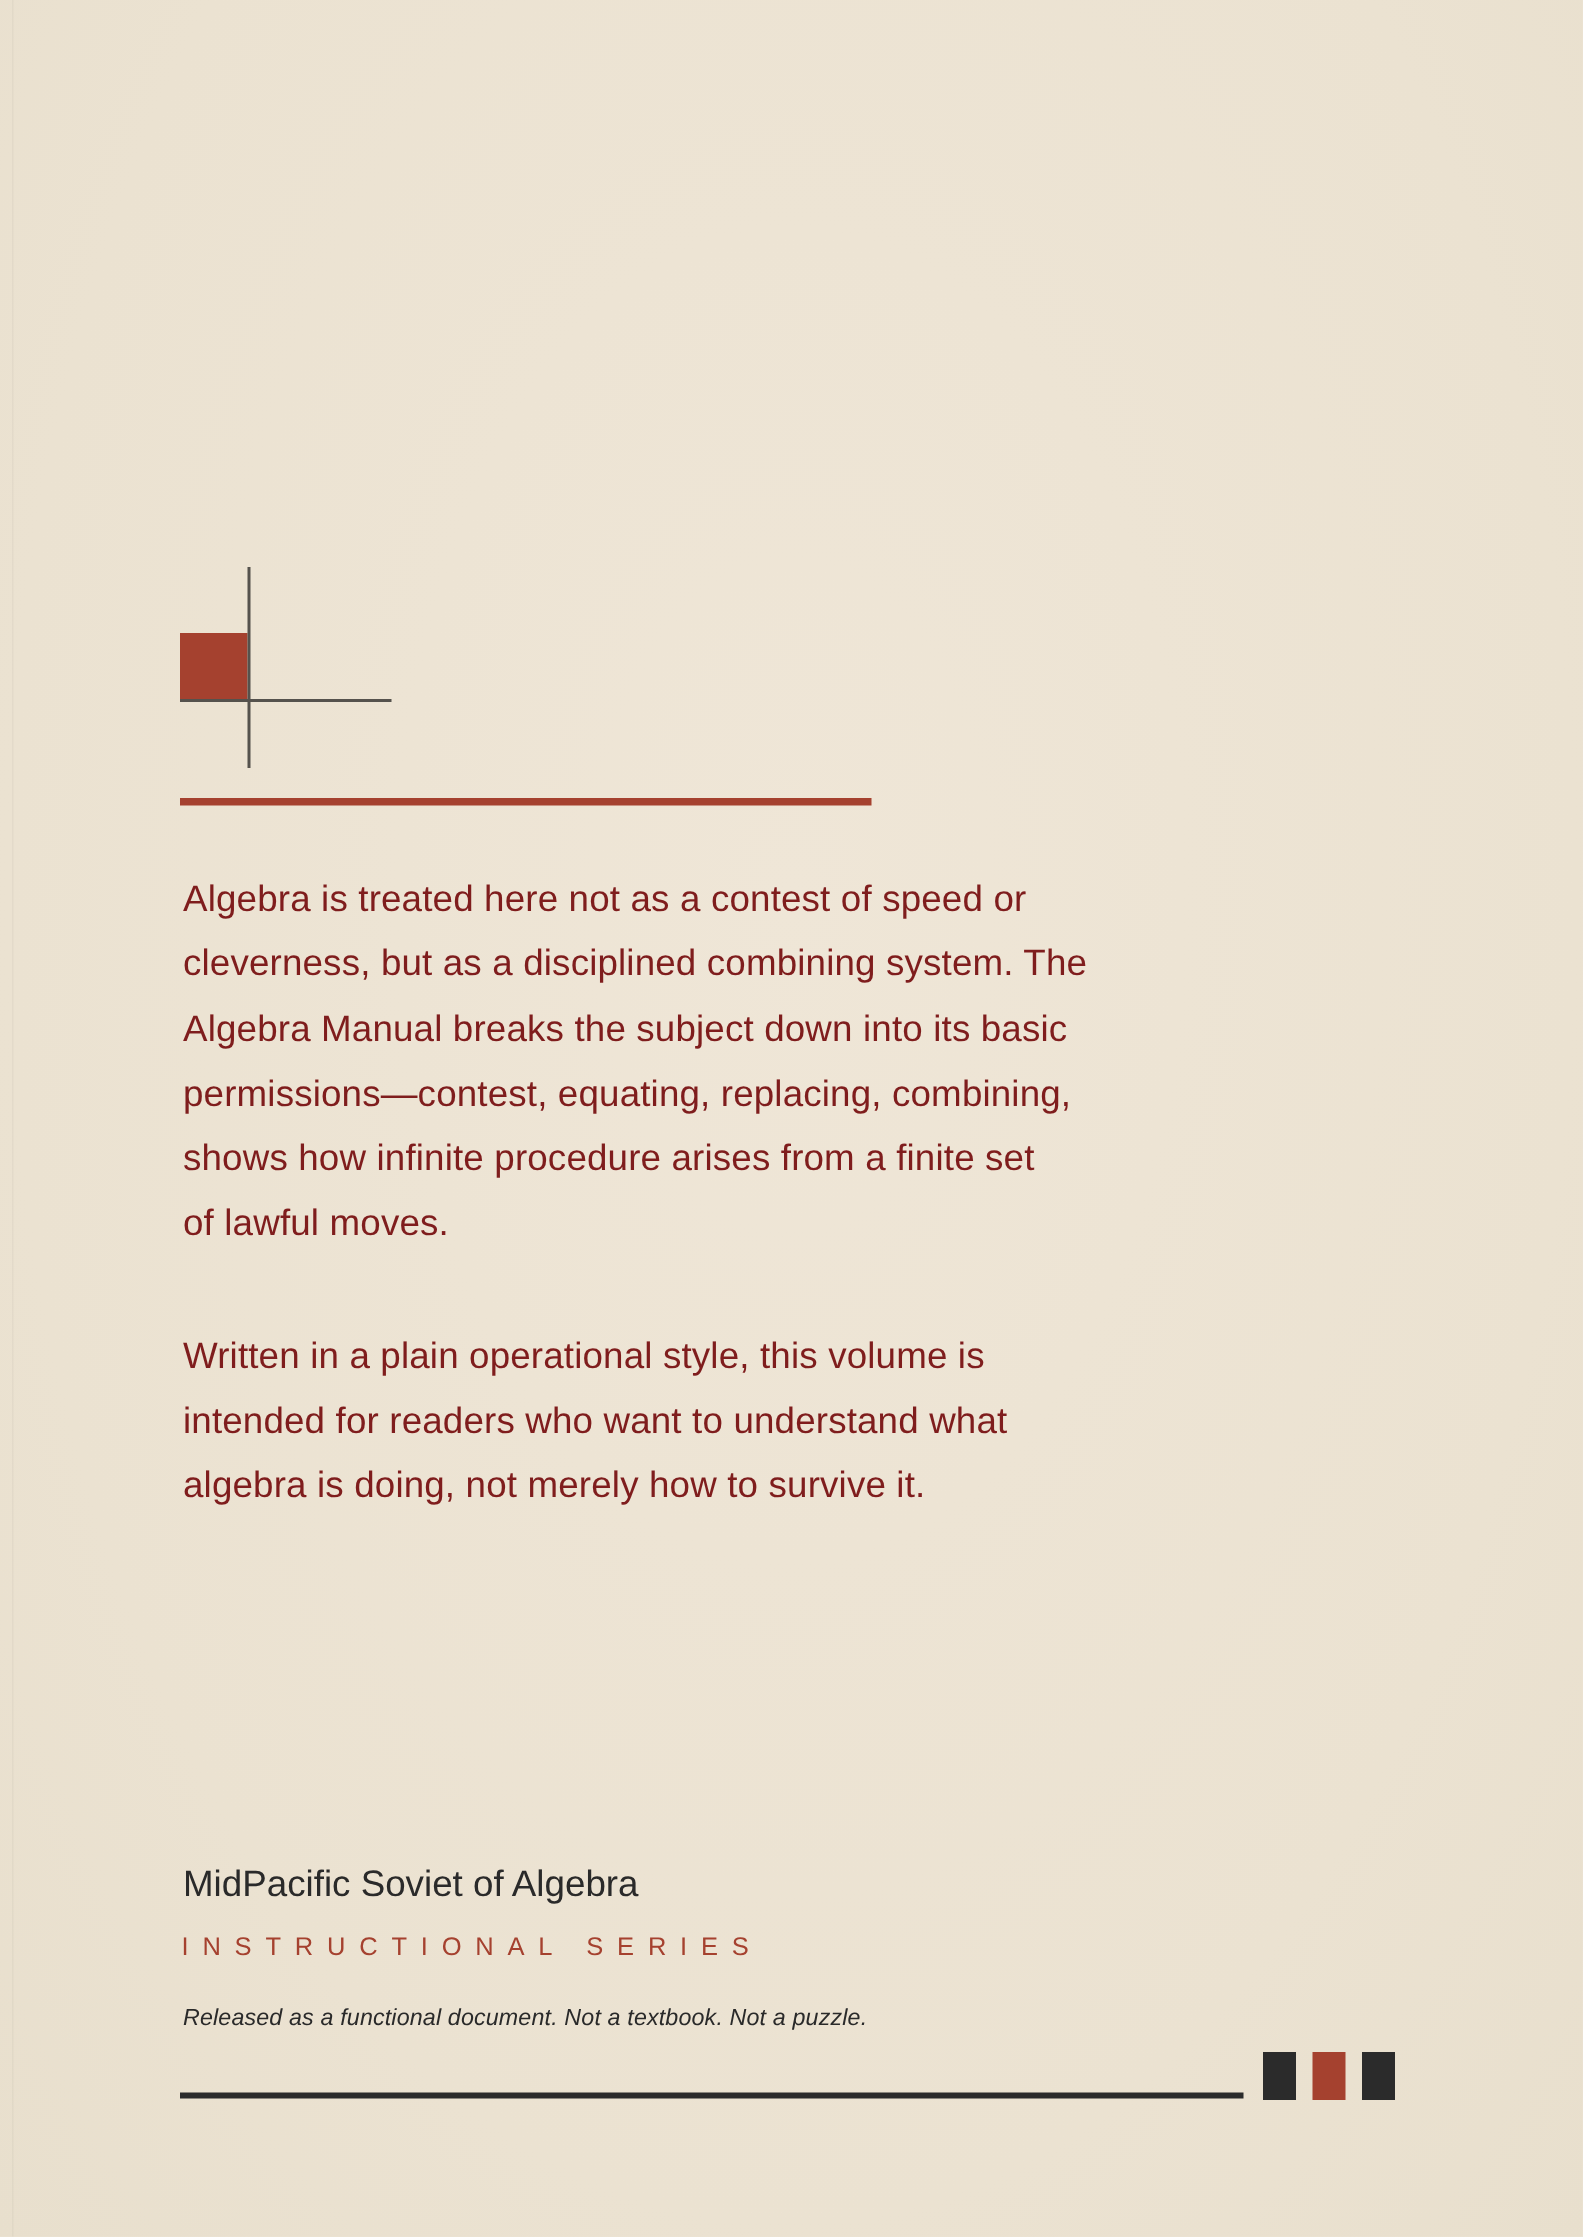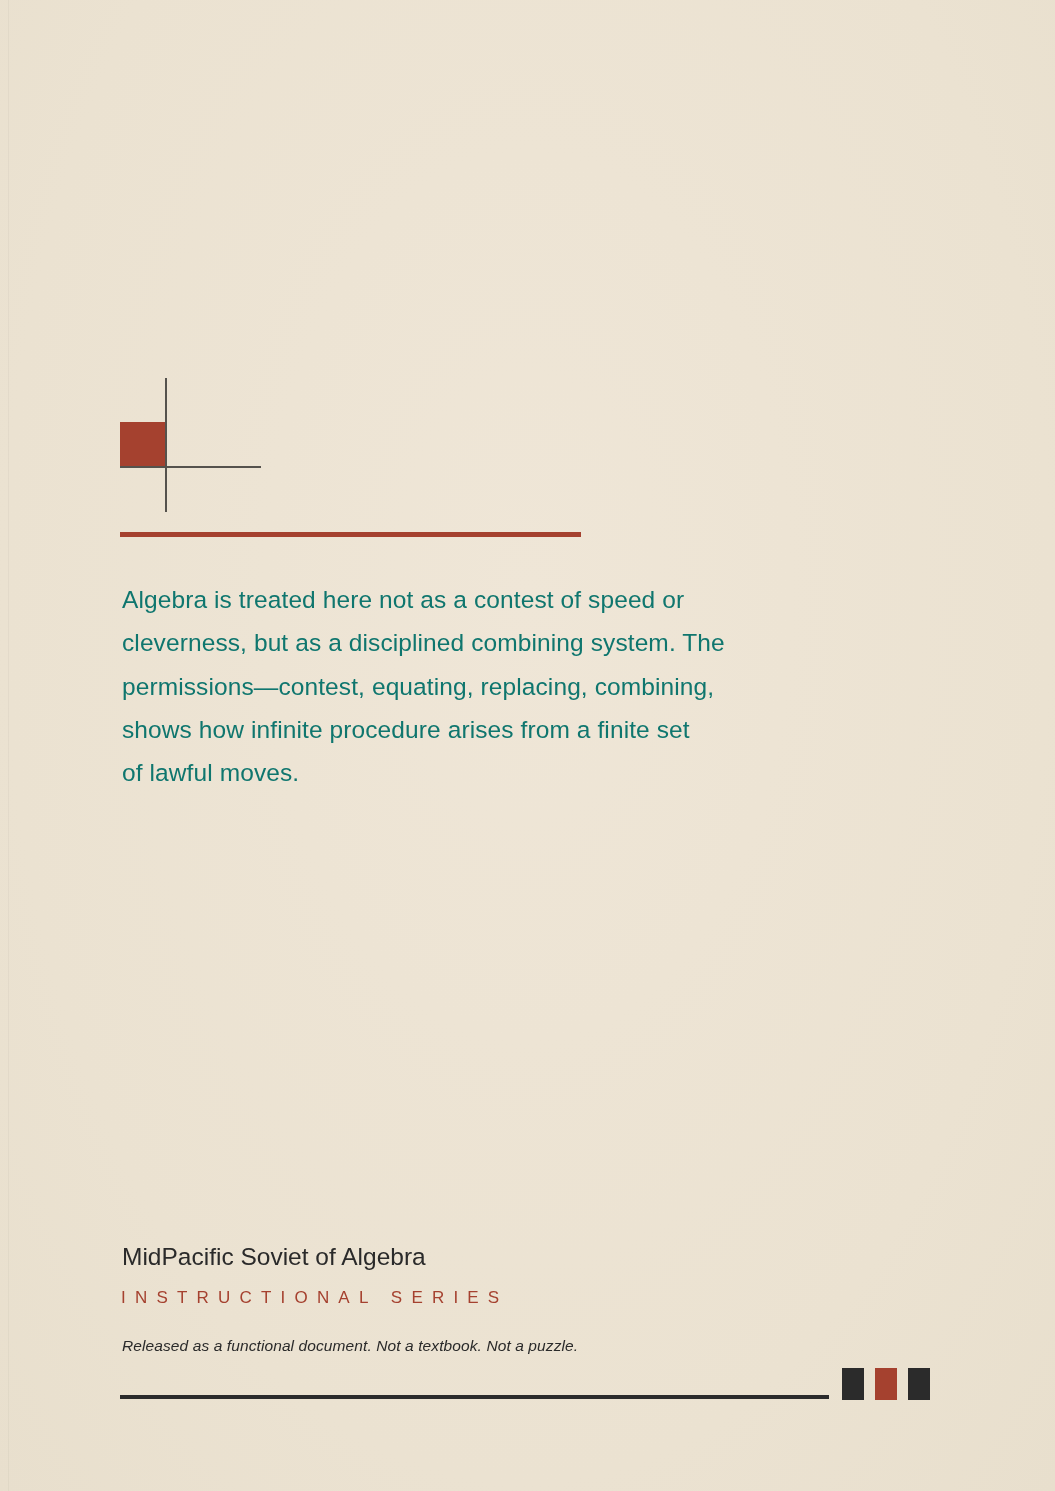--- a/index.html
+++ b/index.html
@@ -9,21 +9,21 @@
       background-image: radial-gradient(ellipse at 50% 40%, #efe6d7 0%, #ebe2d1 70%, #e8dfcd 100%);
       font-family: "Liberation Sans", "DejaVu Sans", sans-serif;
       color: #262626;
     }
     .page-edge { position: absolute; left: 8px; top: 0; width: 1px; height: 1491px; background: rgba(0,0,0,0.03); }
     .emblem { position: absolute; left: 120px; top: 378px; width: 145px; height: 135px; }
     .emblem .sq { position: absolute; left: 0; top: 44px; width: 45px; height: 45px; background: #a5412f; }
     .emblem .vline { position: absolute; left: 45px; top: 0; width: 1.5px; height: 134px; background: #55524d; }
     .emblem .hline { position: absolute; left: 0; top: 88px; width: 141px; height: 1.5px; background: #55524d; }
     .red-rule { position: absolute; left: 120px; top: 532px; width: 461px; height: 5px; background: #a5412f; }
-    .body-text { position: absolute; left: 122px; top: 578px; width: 660px; font-size: 24.5px; line-height: 43.3px; color: #0f766e; letter-spacing: 0.1px; }
+    .body-text { position: absolute; left: 122px; top: 578px; width: 660px; font-size: 24.5px; line-height: 43.3px; color: #7f1d1d; letter-spacing: 0.1px; }
     .body-text p { margin: 0 0 45px 0; }
     .body-text .line { display: block; white-space: nowrap; }
     .publisher { position: absolute; left: 122px; top: 1243px; font-size: 24.5px; color: #2a2a2a; }
     .series { position: absolute; left: 121px; top: 1288px; font-size: 17px; letter-spacing: 9.2px; color: #a5412f; }
     .release { position: absolute; left: 122px; top: 1337px; font-size: 15.5px; color: #2a2a2a; letter-spacing: 0.1px; font-style: italic; }
     .bottom-rule { position: absolute; left: 120px; top: 1395px; width: 709px; height: 4px; background: #2b2b2b; }
     .blocks { position: absolute; left: 842px; top: 1368px; height: 32px; display: flex; gap: 11px; }
     .blocks .b { width: 22px; height: 32px; }
   </style>
 </head>
@@ -36,23 +36,29 @@
   <div class="vline"></div>
   <div class="hline"></div>
 </div>
 
 <div class="red-rule"></div>
 
 <div class="body-text">
   <p>
     <span class="line">Algebra is treated here not as a contest of speed or</span>
     <span class="line">cleverness, but as a disciplined combining system. The</span>
+    <span class="line">Algebra Manual breaks the subject down into its basic</span>
     <span class="line">permissions—contest, equating, replacing, combining,</span>
     <span class="line">shows how infinite procedure arises from a finite set</span>
     <span class="line">of lawful moves.</span>
+  </p>
+  <p>
+    <span class="line">Written in a plain operational style, this volume is</span>
+    <span class="line">intended for readers who want to understand what</span>
+    <span class="line">algebra is doing, not merely how to survive it.</span>
   </p>
 </div>
 
 <div class="publisher">MidPacific Soviet of Algebra</div>
 <div class="series">INSTRUCTIONAL SERIES</div>
 <div class="release">Released as a functional document. Not a textbook. Not a puzzle.</div>
 
 <div class="bottom-rule"></div>
 
 <div class="blocks">

